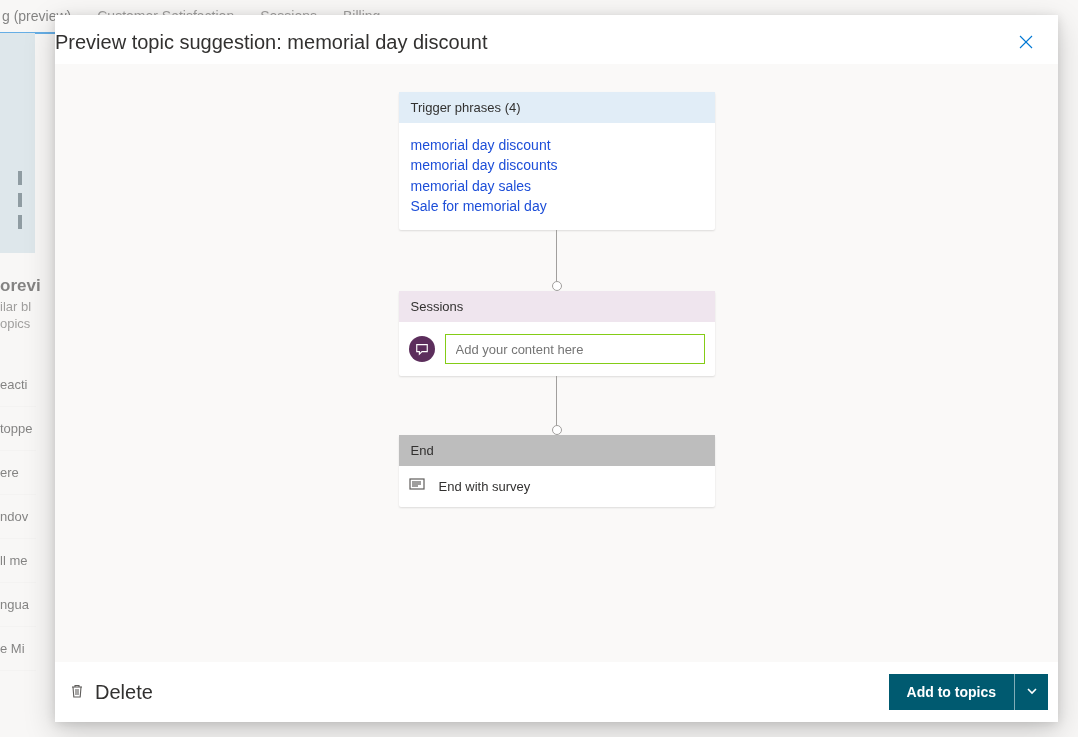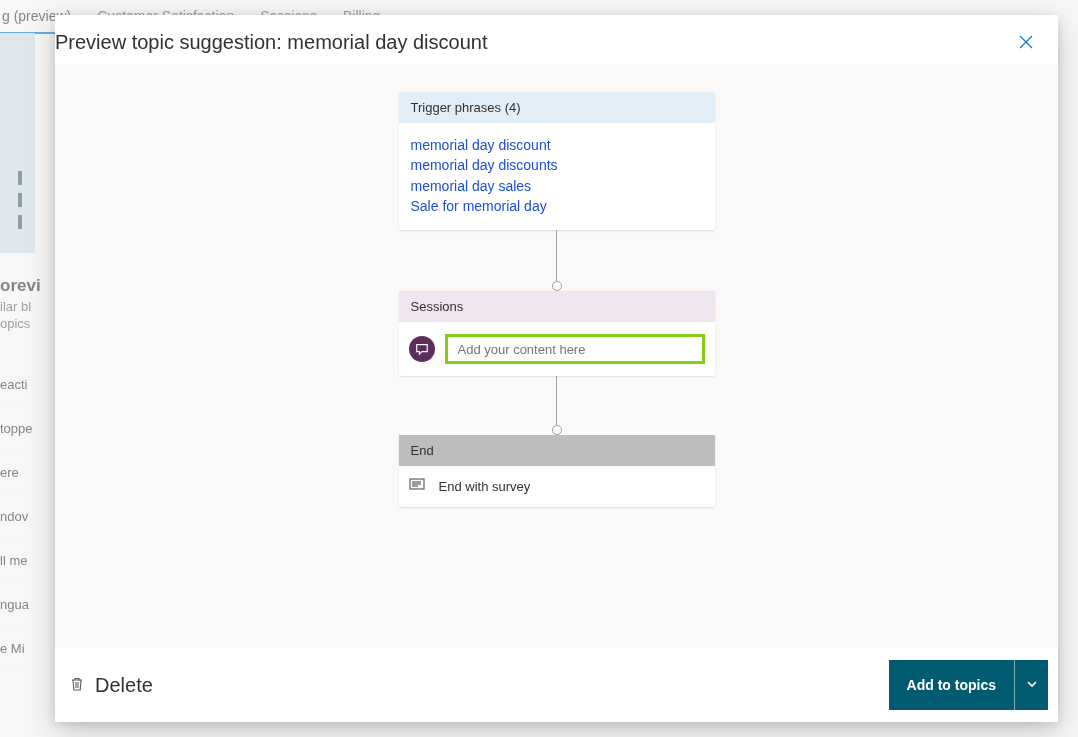--- a/index.html
+++ b/index.html
@@ -116,21 +116,21 @@
     .msg-body {
       display:flex; align-items:center; gap:10px;
       padding: 12px 10px;
     }
     .msg-icon {
       width: 26px; height:26px; border-radius:50%; background:#5c2e5c;
       display:flex; align-items:center; justify-content:center; color:#fff; flex-shrink:0;
     }
     .msg-icon svg { width:14px; height:14px; }
     .msg-input {
-      flex:1; border:3px solid #84cc16; height:30px; font-size:13px;
+      flex:1; border:1px solid #84cc16; height:30px; font-size:13px;
       padding: 0 10px; color:#605e5c; background:#fff;
     }
     .end-body {
       padding: 12px 10px;
       display:flex; align-items:center; gap:14px; font-size:13px;
     }
     .end-body .survey-icon svg { width:16px; height:14px; color:#605e5c; }
     
     .dialog-footer {
       display:flex; justify-content:space-between; align-items:center;
@@ -148,21 +148,21 @@
       background:#106a80;
     }
     .primary-split { background:#0a7389; }
     .primary-split { background:#0c6e86; }
     .primary-split { background:#005a70; }
     .primary-split { background:#0a6379; }
     .primary-split { background:#0b6c82; }
     .primary-split { background:#005a70; }
     .primary-split { background:#0c6e86; }
     .primary-split {
-      display:inline-flex; height:50px; background:#005a70;
+      display:inline-flex; height:36px; background:#005a70;
       color:#fff; border:none; font-size:14px; font-weight:600;
     }
     .primary-main {
       padding: 0 18px; display:flex; align-items:center; cursor:pointer;
     }
     .primary-caret {
       width: 34px; border-left:1px solid rgba(255,255,255,0.5);
       display:flex; align-items:center; justify-content:center; cursor:pointer;
     }
     .primary-caret svg { width:12px; height:12px; }

